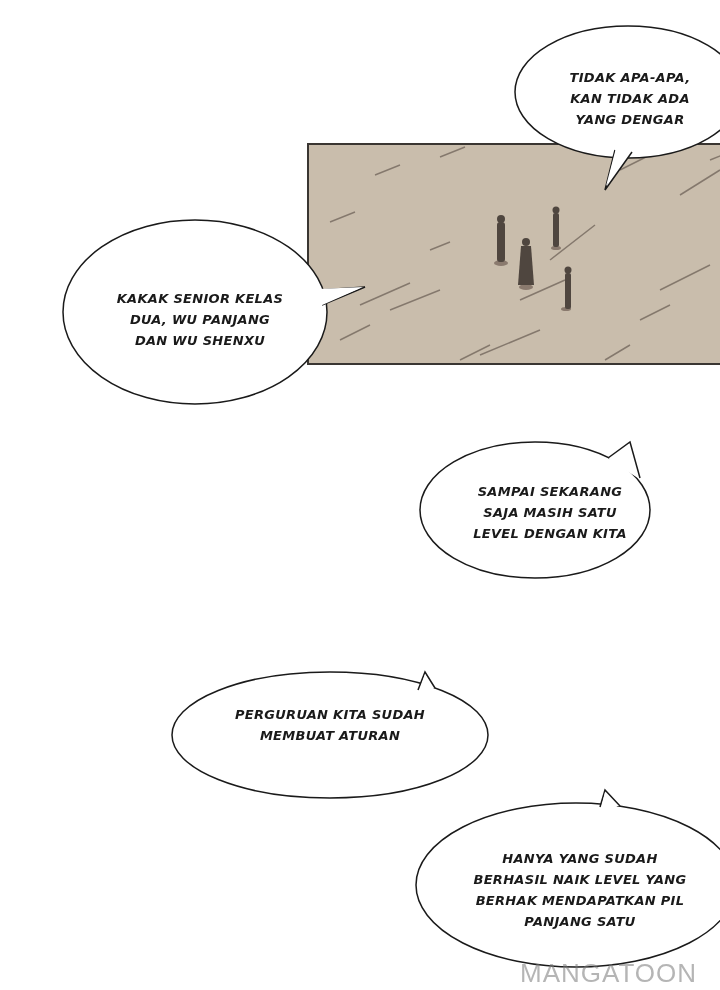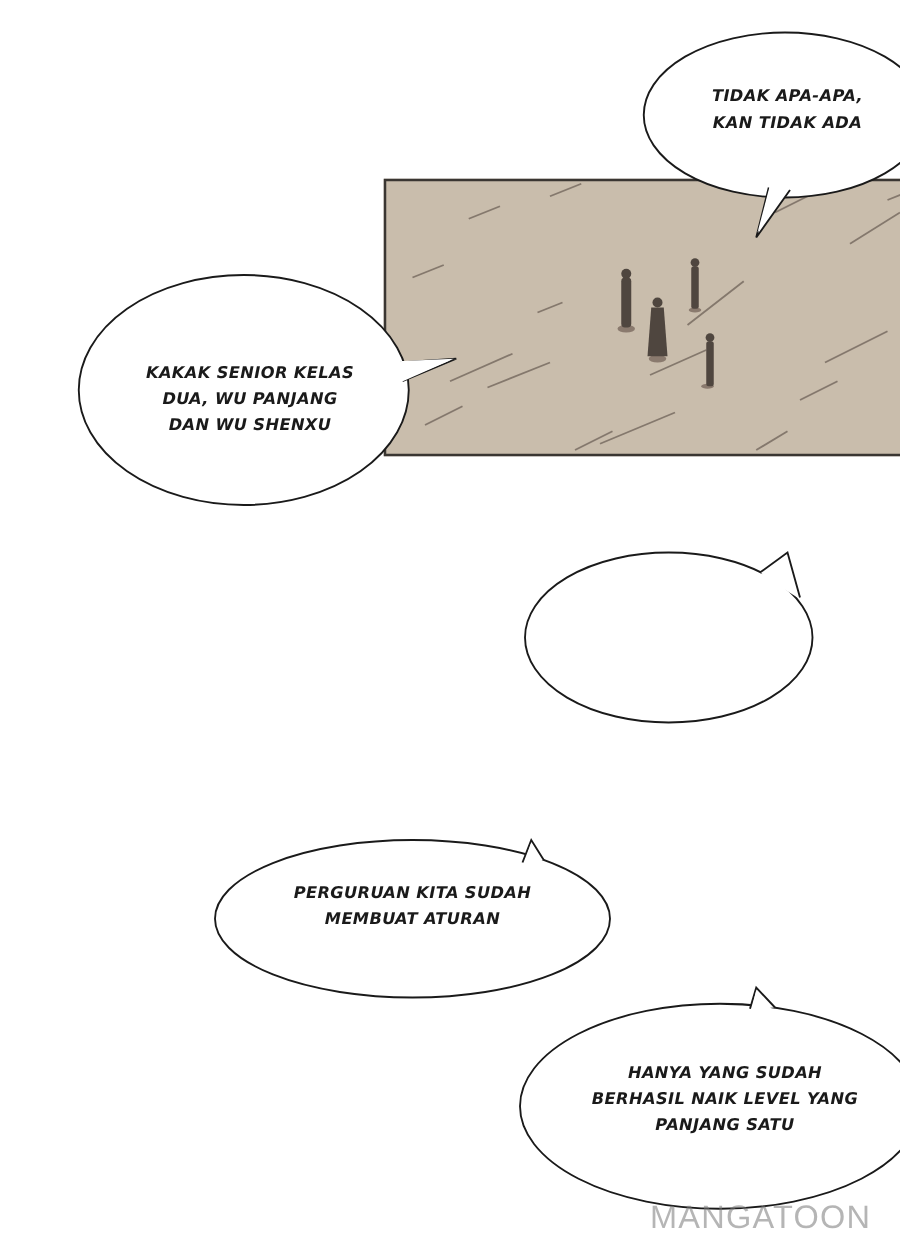--- a/index.html
+++ b/index.html
@@ -94,34 +94,41 @@
     <g fill="#ffffff" stroke="#1a1a1a" stroke-width="1.5">
       <ellipse cx="556" cy="885" rx="160" ry="82"></ellipse>
       <path d="M580 807 L585 790 L600 806"></path>
     </g>
     <path d="M581 809 L585 792 L598 808 Z" fill="#ffffff"></path>
   </svg>
 
   <div class="bubble-text" style="left:520px;top:67px;width:180px;">
     <div>TIDAK APA-APA,</div>
     <div>KAN TIDAK ADA</div>
+    <div>YANG DENGAR</div>
   </div>
 
   <div class="bubble-text" style="left:75px;top:288px;width:210px;">
     <div>KAKAK SENIOR KELAS</div>
     <div>DUA, WU PANJANG</div>
     <div>DAN WU SHENXU</div>
   </div>
 
+  <div class="bubble-text" style="left:440px;top:481px;width:180px;">
+    <div>SAMPAI SEKARANG</div>
+    <div>SAJA MASIH SATU</div>
+    <div>LEVEL DENGAN KITA</div>
+  </div>
 
   <div class="bubble-text" style="left:205px;top:704px;width:210px;">
     <div>PERGURUAN KITA SUDAH</div>
     <div>MEMBUAT ATURAN</div>
   </div>
 
   <div class="bubble-text" style="left:445px;top:848px;width:230px;">
     <div>HANYA YANG SUDAH</div>
     <div>BERHASIL NAIK LEVEL YANG</div>
+    <div>BERHAK MENDAPATKAN PIL</div>
     <div>PANJANG SATU</div>
   </div>
 
   <div class="watermark">MANGATOON</div>
 </div>
 
 </body></html>

